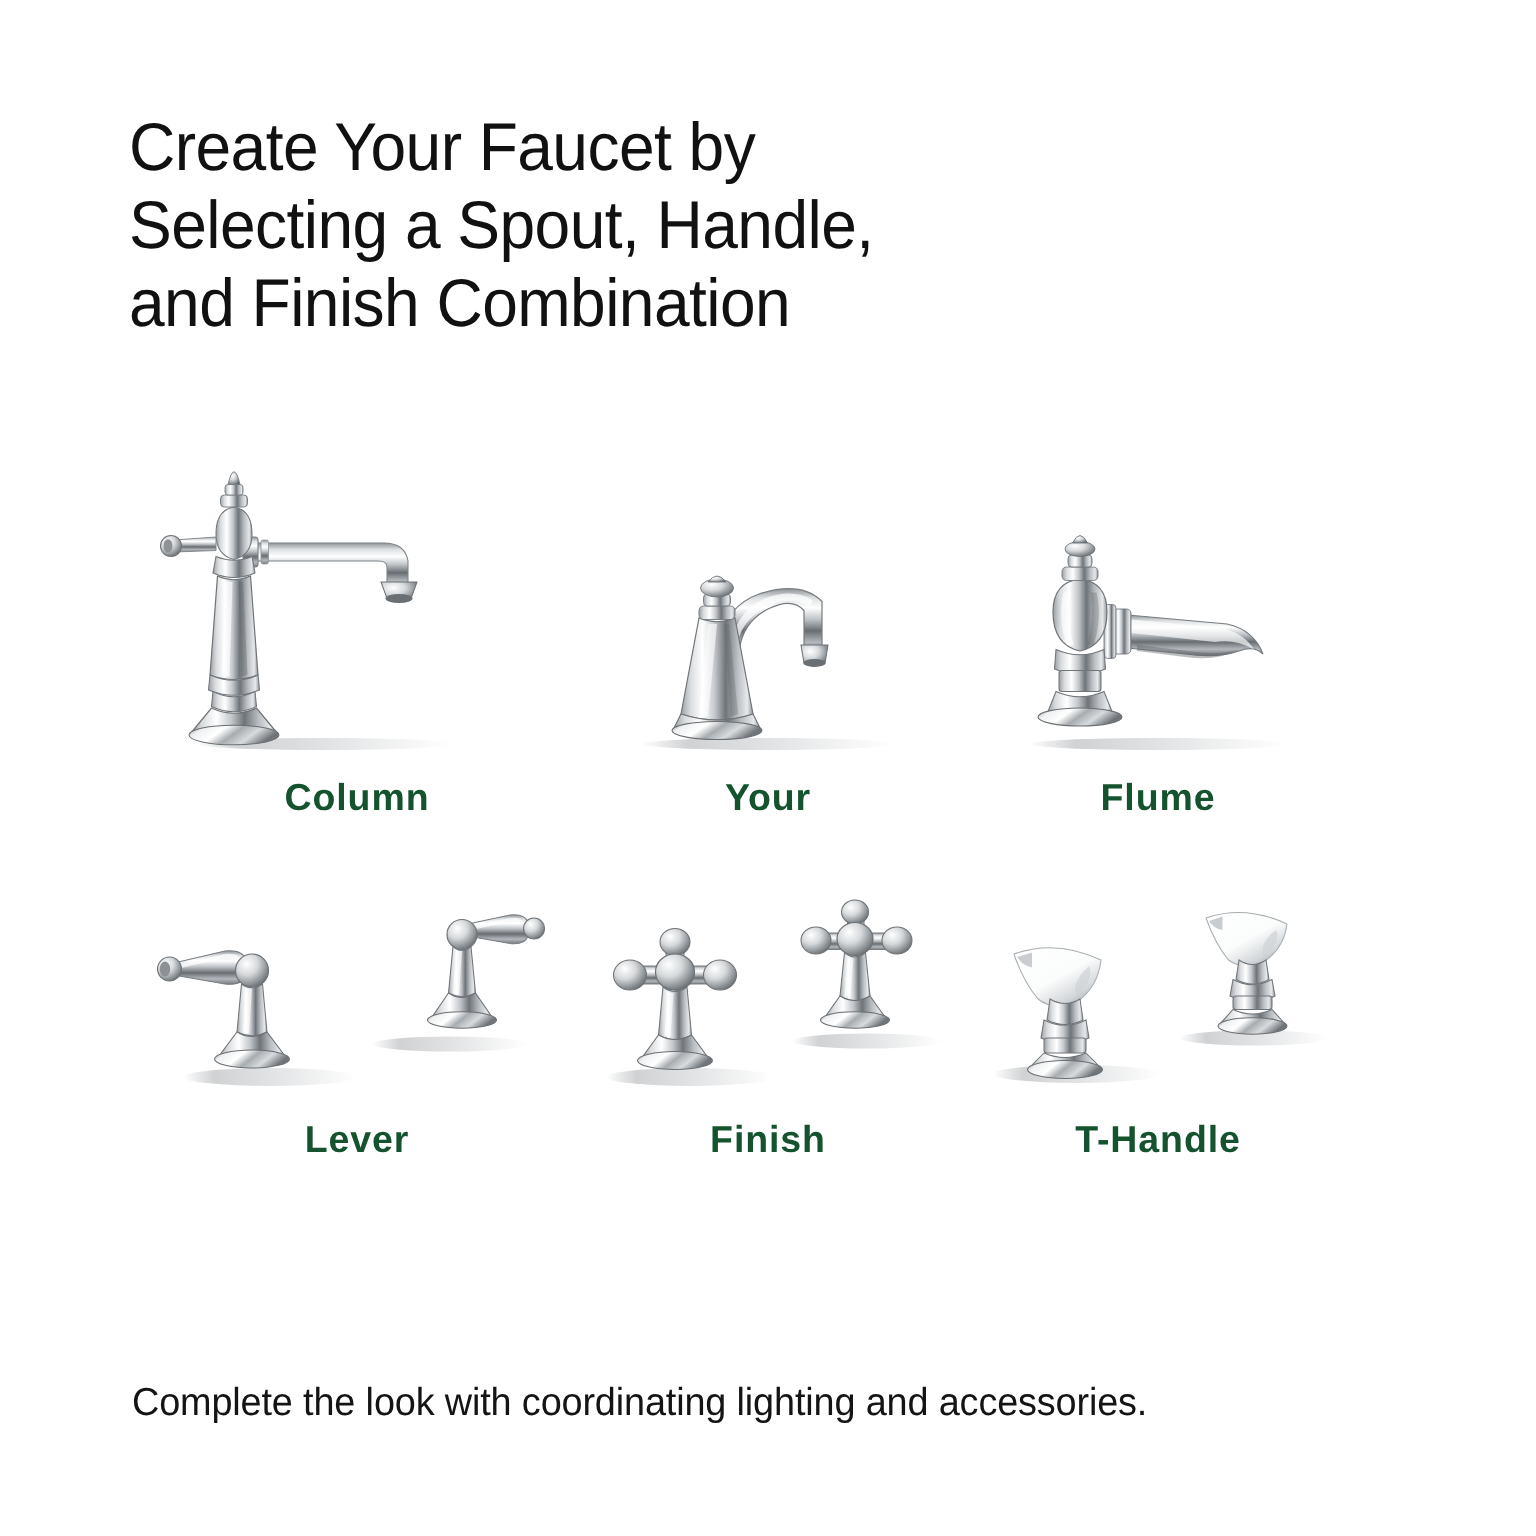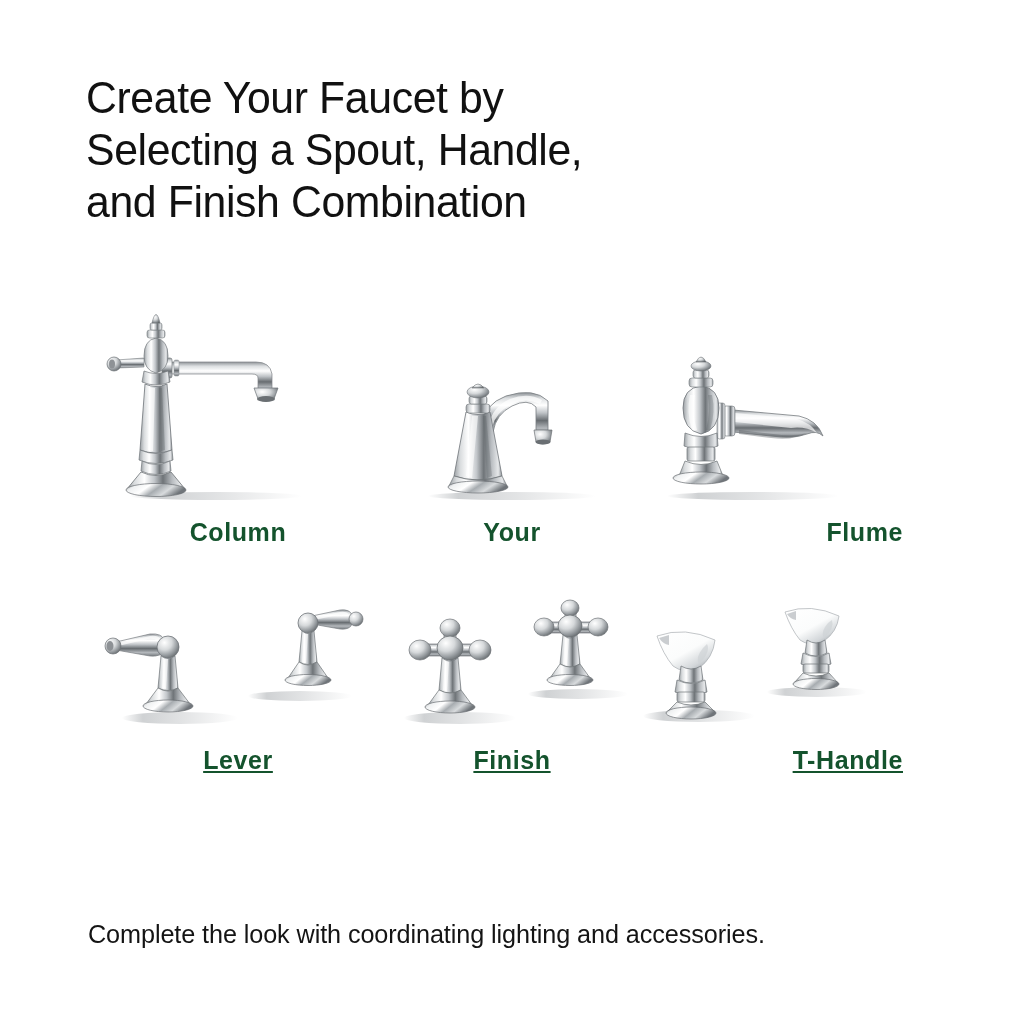--- a/index.html
+++ b/index.html
@@ -51,41 +51,41 @@
 
   .cell {
     position: absolute;
     top: 0;
     width: 300px;
     height: 100%;
     text-align: center;
   }
   .cell.c0 { left: 88px; }
   .cell.c1 { left: 362px; }
-  .cell.c2 { left: 603px; text-align: right; }
+  .cell.c2 { left: 622px; }
 
   .art {
     position: relative;
     width: 300px;
     margin: 0 auto;
     display: block;
   }
   #spout-row .art { height: 200px; }
   #handle-row .art { height: 130px; }
 
   .caption {
     font-family: "Liberation Sans", sans-serif;
     font-weight: bold;
     font-size: 25px;
     letter-spacing: 0.6px;
     color: #14532d;
     white-space: nowrap;
   }
   #spout-row .caption { margin-top: 18px; }
-  #handle-row .caption { margin-top: 16px; text-decoration: underline; }
+  #handle-row .caption { margin-top: 16px; }
 
   
   .footnote {
     position: absolute;
     left: 88px;
     top: 918px;
     font-family: "Liberation Sans", sans-serif;
     font-weight: 400;
     font-size: 26px;
     line-height: 32px;

